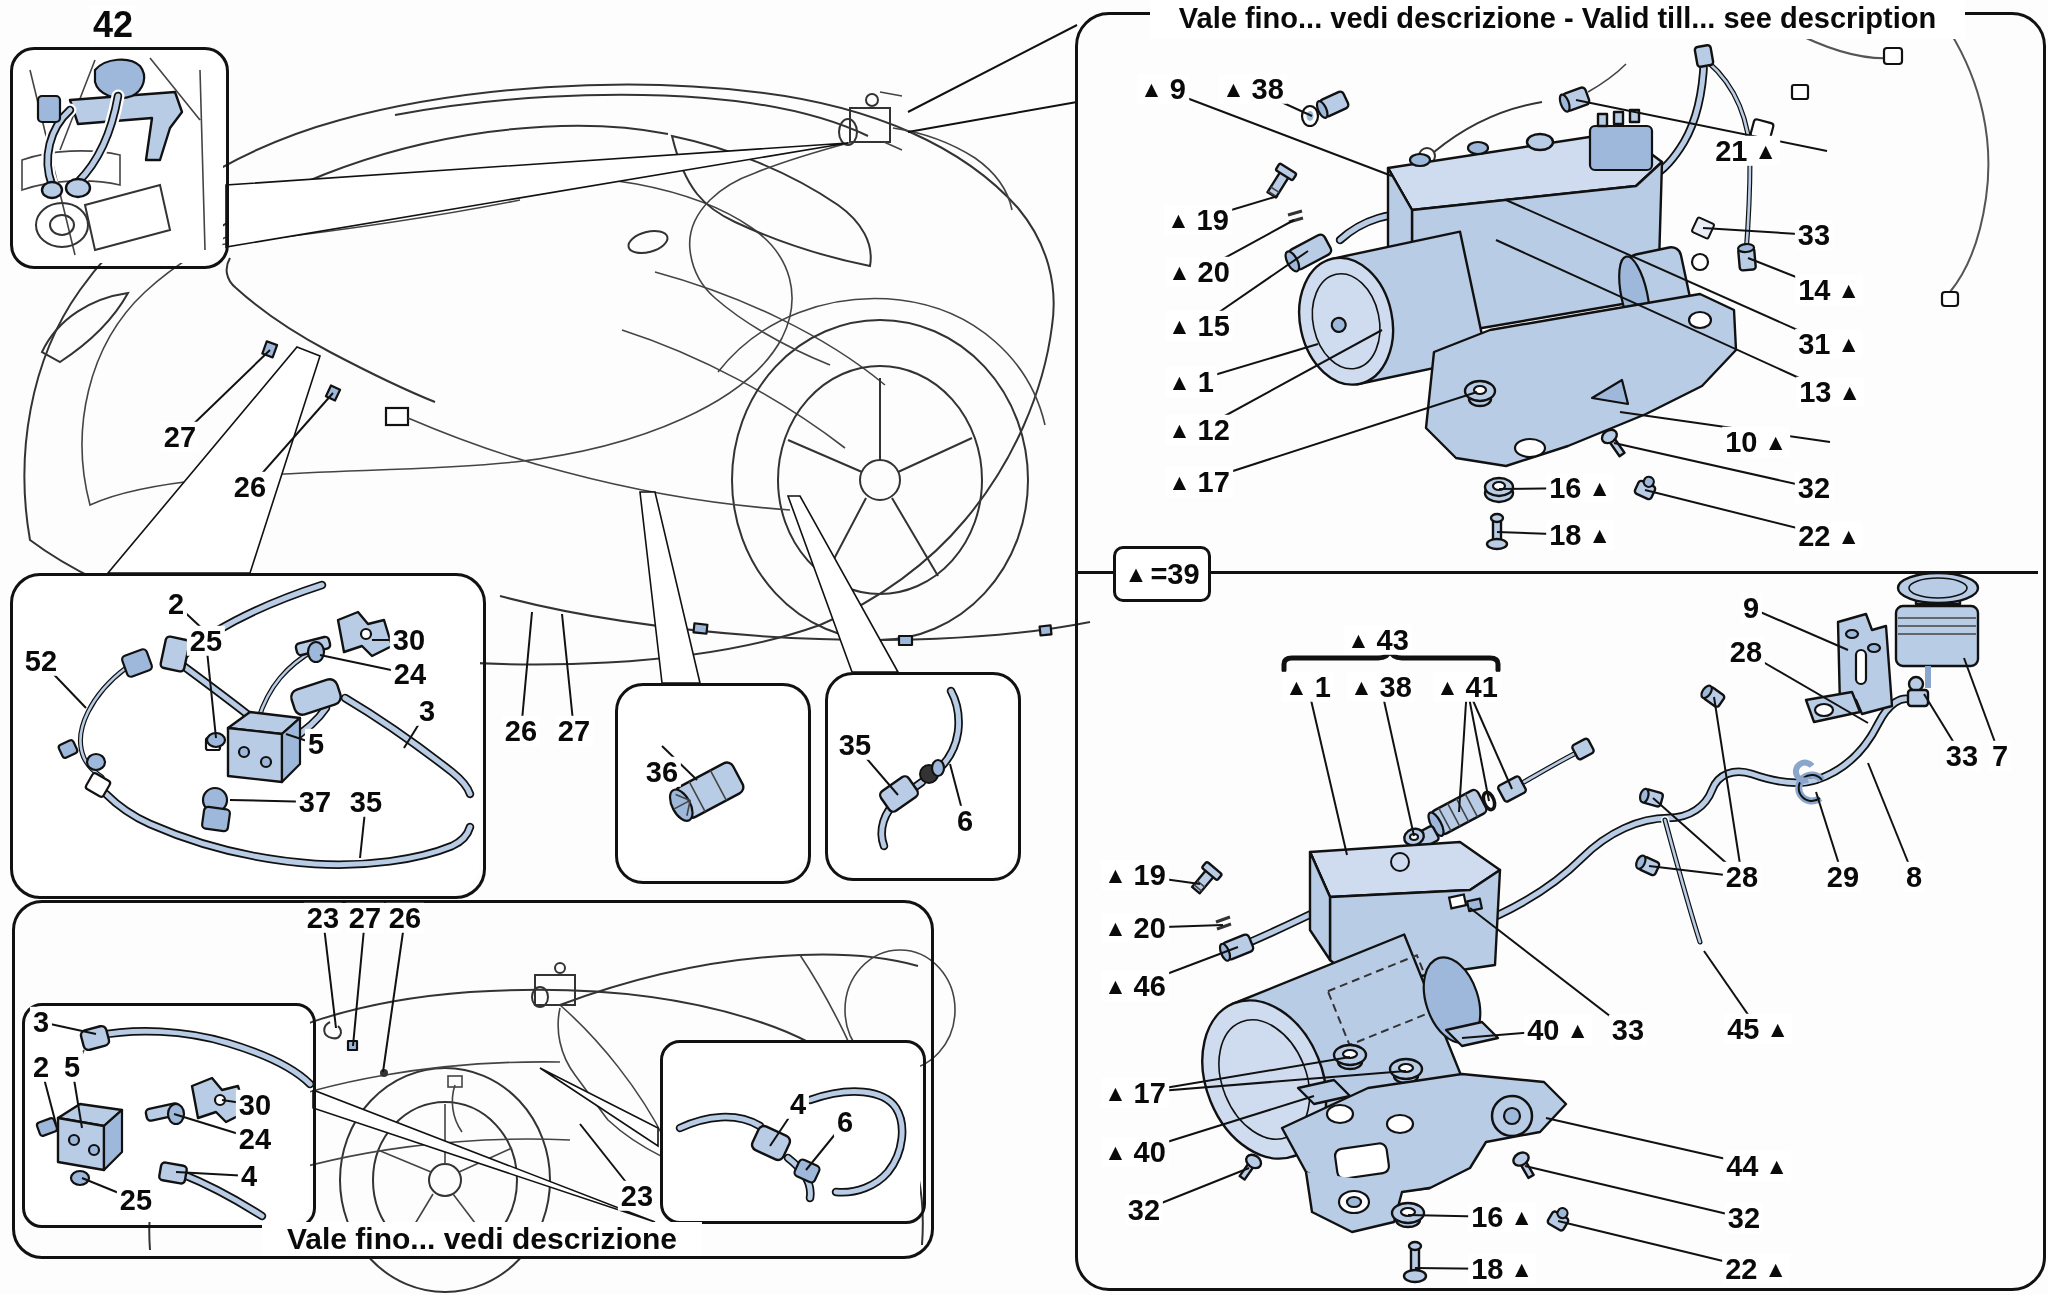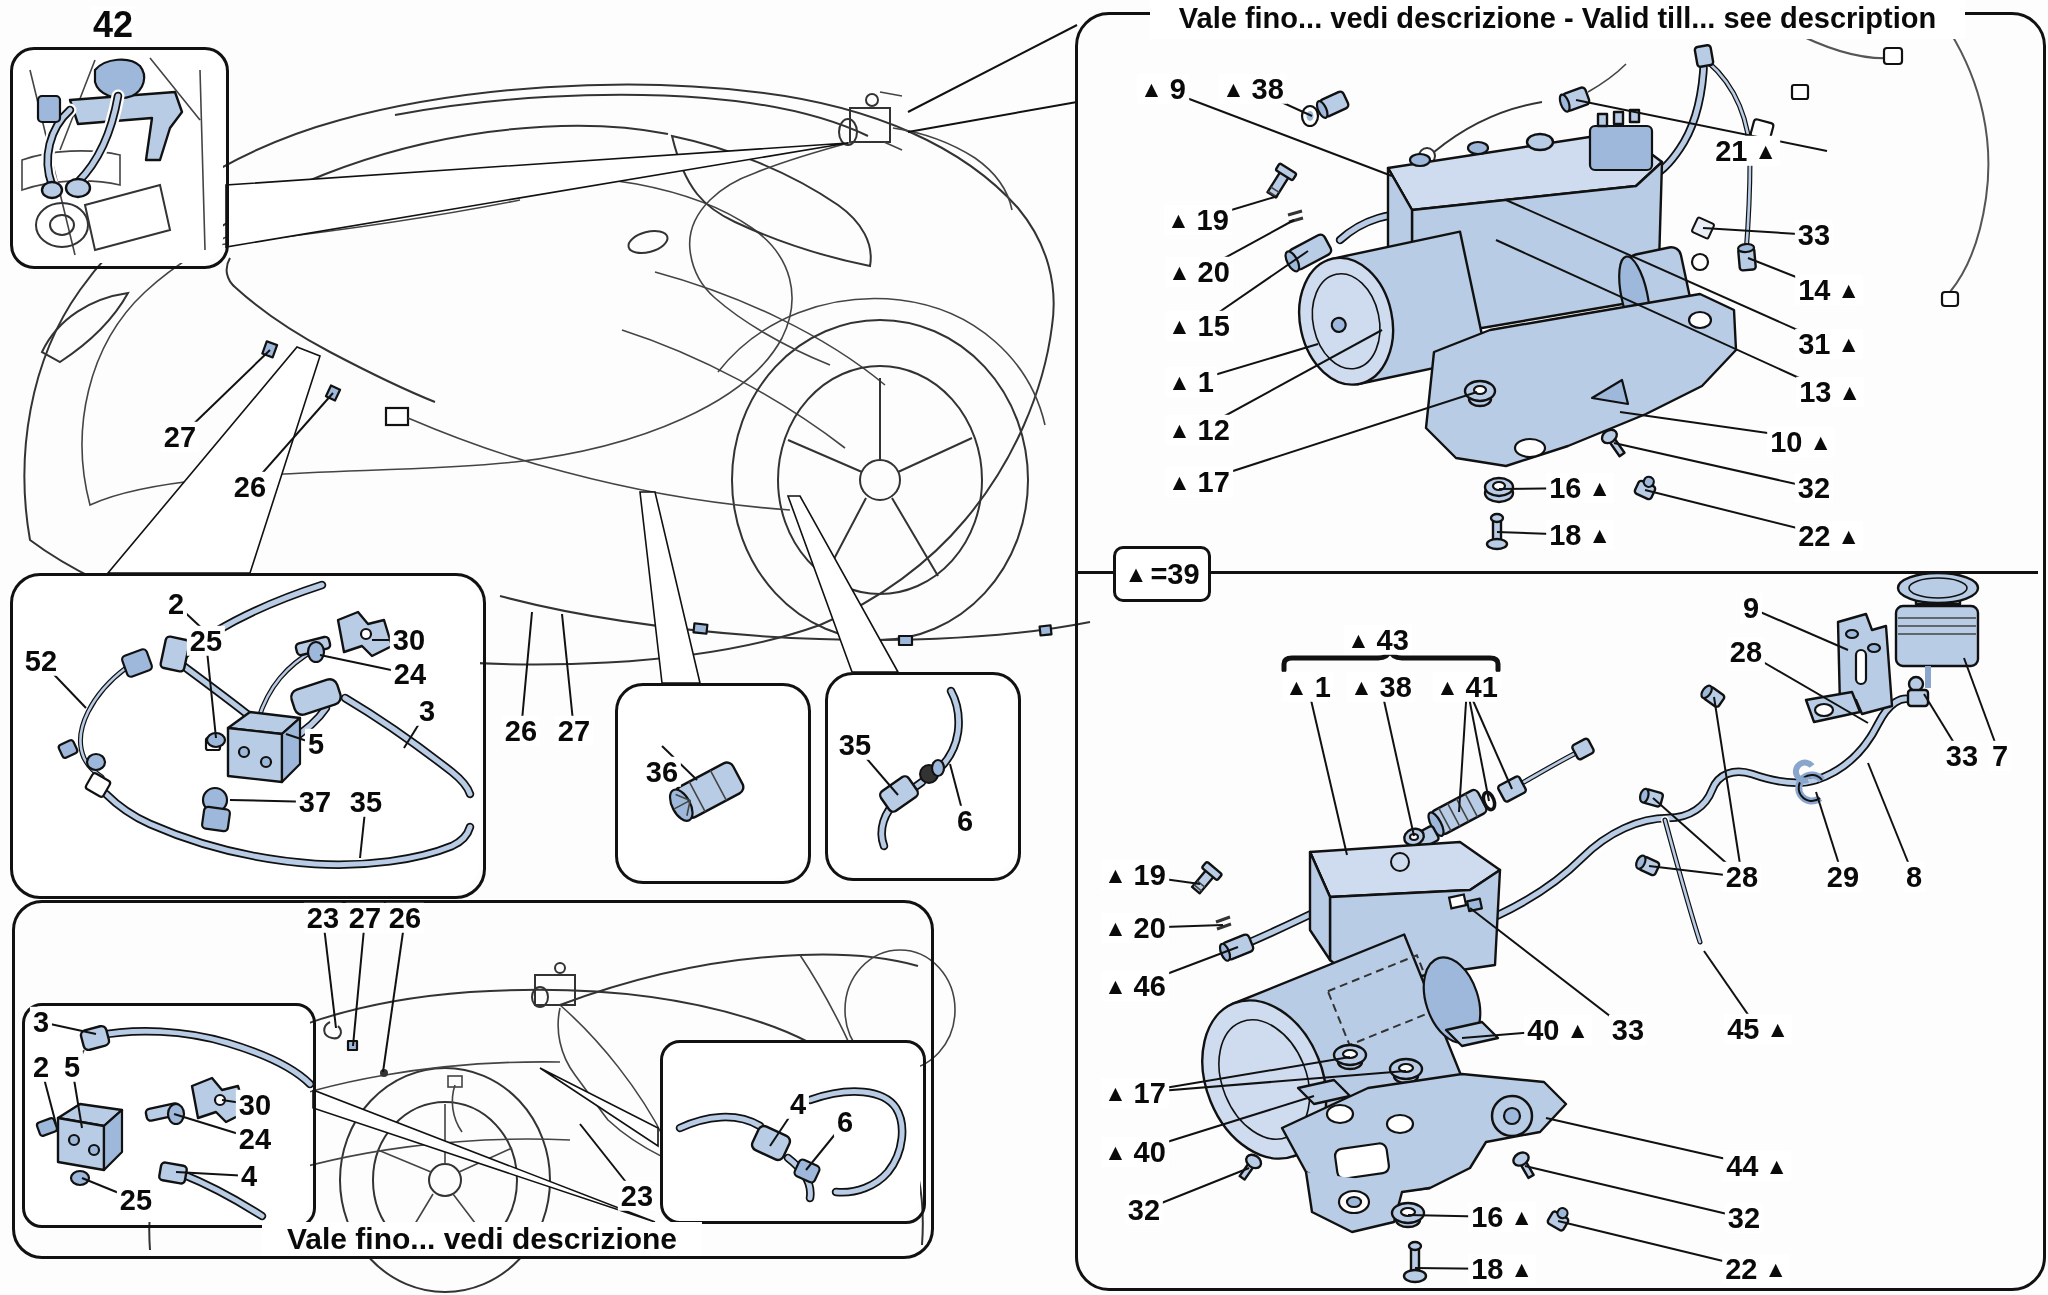--- a/index.html
+++ b/index.html
@@ -629,21 +629,21 @@
     <div class="callout" style="left: 1199px; top: 272px;"><span class="tri">▲</span><span class="num">20</span></div>
     <div class="callout" style="left: 1199px; top: 326px;"><span class="tri">▲</span><span class="num">15</span></div>
     <div class="callout" style="left: 1191px; top: 382px;"><span class="tri">▲</span><span class="num">1</span></div>
     <div class="callout" style="left: 1199px; top: 430px;"><span class="tri">▲</span><span class="num">12</span></div>
     <div class="callout" style="left: 1199px; top: 482px;"><span class="tri">▲</span><span class="num">17</span></div>
     <div class="callout" style="left: 1738px; top: 151px; margin-left: 8px;"><span class="num">21</span><span class="tri">▲</span></div>
     <div class="callout" style="left: 1814px; top: 235px;"><span class="num">33</span></div>
     <div class="callout" style="left: 1829px; top: 290px;"><span class="num">14</span><span class="tri">▲</span></div>
     <div class="callout" style="left: 1829px; top: 344px;"><span class="num">31</span><span class="tri">▲</span></div>
     <div class="callout" style="left: 1830px; top: 392px;"><span class="num">13</span><span class="tri">▲</span></div>
-    <div class="callout" style="left: 1801px; top: 442px;"><span class="num">10</span><span class="tri">▲</span></div>
+    <div class="callout" style="left: 1756px; top: 442px;"><span class="num">10</span><span class="tri">▲</span></div>
     <div class="callout" style="left: 1814px; top: 488px;"><span class="num">32</span></div>
     <div class="callout" style="left: 1829px; top: 536px;"><span class="num">22</span><span class="tri">▲</span></div>
     <div class="callout" style="left: 1580px; top: 488px;"><span class="num">16</span><span class="tri">▲</span></div>
     <div class="callout" style="left: 1580px; top: 535px;"><span class="num">18</span><span class="tri">▲</span></div>
     <div class="callout" style="left: 1378px; top: 640px;"><span class="tri">▲</span><span class="num">43</span></div>
     <div class="callout" style="left: 1308px; top: 687px;"><span class="tri">▲</span><span class="num">1</span></div>
     <div class="callout" style="left: 1381px; top: 687px;"><span class="tri">▲</span><span class="num">38</span></div>
     <div class="callout" style="left: 1467px; top: 687px;"><span class="tri">▲</span><span class="num">41</span></div>
     <div class="callout" style="left: 1751px; top: 608px;"><span class="num">9</span></div>
     <div class="callout" style="left: 1746px; top: 652px;"><span class="num">28</span></div>

